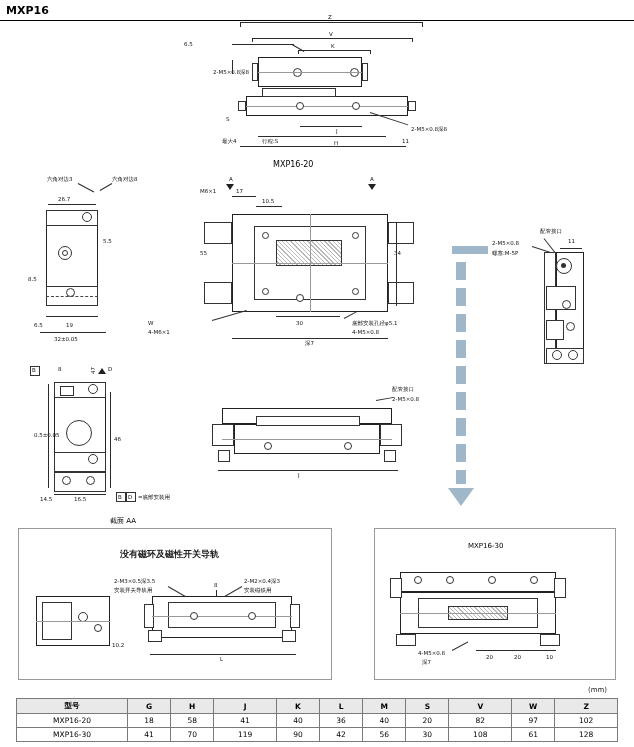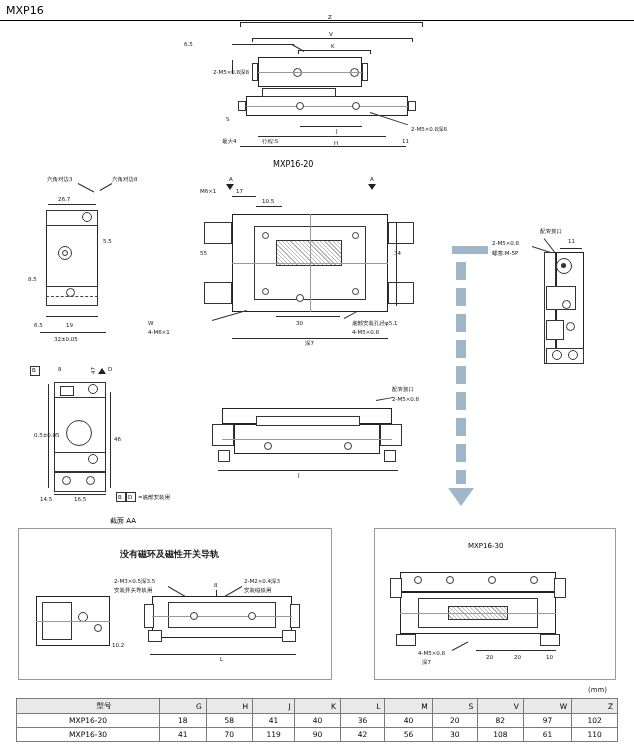--- a/index.html
+++ b/index.html
@@ -7,39 +7,39 @@
     width:634px;height:747px;
     background:#ffffff;
     font-family:"DejaVu Sans","Liberation Sans",sans-serif;
     font-size:6px;
     color:#1a1a1a;
     position:relative;
     overflow:hidden;
   }
   .page{position:relative;width:634px;height:747px;}
   .abs{position:absolute;}
-  .title{font-size:11px;font-weight:normal;color:#000;}
+  .title{font-size:11px;font-weight:bold;color:#000;}
   .lbl{font-size:5.5px;line-height:1.1;color:#111;white-space:nowrap;}
   .lbl-cn{font-size:5.5px;line-height:1.1;color:#111;white-space:nowrap;}
   .cap{font-size:8px;color:#000;white-space:nowrap;}
   .cap-sm{font-size:7px;color:#000;white-space:nowrap;}
   .line{position:absolute;background:#2b2b2b;}
   .hl{height:1px;}
   .vl{width:1px;}
   .dash-h{position:absolute;height:0;border-top:1px dashed #444;}
   .rect{position:absolute;border:1px solid #333;box-sizing:border-box;background:#fff;}
   .rect2{position:absolute;border:1.2px solid #222;box-sizing:border-box;background:#fff;}
   .circ{position:absolute;border:1px solid #333;border-radius:50%;box-sizing:border-box;background:#fff;}
   .dot{position:absolute;border-radius:50%;background:#333;}
   .hatch{position:absolute;box-sizing:border-box;border:1px solid #333;
     background:repeating-linear-gradient(45deg,#fff,#fff 2px,#b9b9b9 2px,#b9b9b9 3px);}
   .panel{position:absolute;border:1px solid #9a9a9a;box-sizing:border-box;background:#fff;}
   table.spec{position:absolute;border-collapse:collapse;font-size:7.5px;}
   table.spec td,table.spec th{border:1px solid #7a7a7a;text-align:center;padding:2px 0;font-weight:normal;color:#000;}
-  table.spec thead td{background:#e9e9e9;font-weight:normal;padding-left:32px;}
+  table.spec thead td{background:#e9e9e9;font-weight:bold;}
   .unit{position:absolute;font-size:7px;}
   .tri{position:absolute;width:0;height:0;}
 </style>
 </head>
 <body>
 
 <div class="page">
 
   <div class="abs title" style="left:6px;top:4px;">MXP16</div>
   <div class="line hl" style="left:0;top:20px;width:634px;height:1px;background:#000;"></div>
@@ -365,18 +365,18 @@
         <td>MXP16-30</td>
         <td>41</td>
         <td>70</td>
         <td>119</td>
         <td>90</td>
         <td>42</td>
         <td>56</td>
         <td>30</td>
         <td>108</td>
         <td>61</td>
-        <td>110</td>
+        <td>128</td>
       </tr>
     </tbody>
   </table>
 
 </div>
 
 </body></html>

